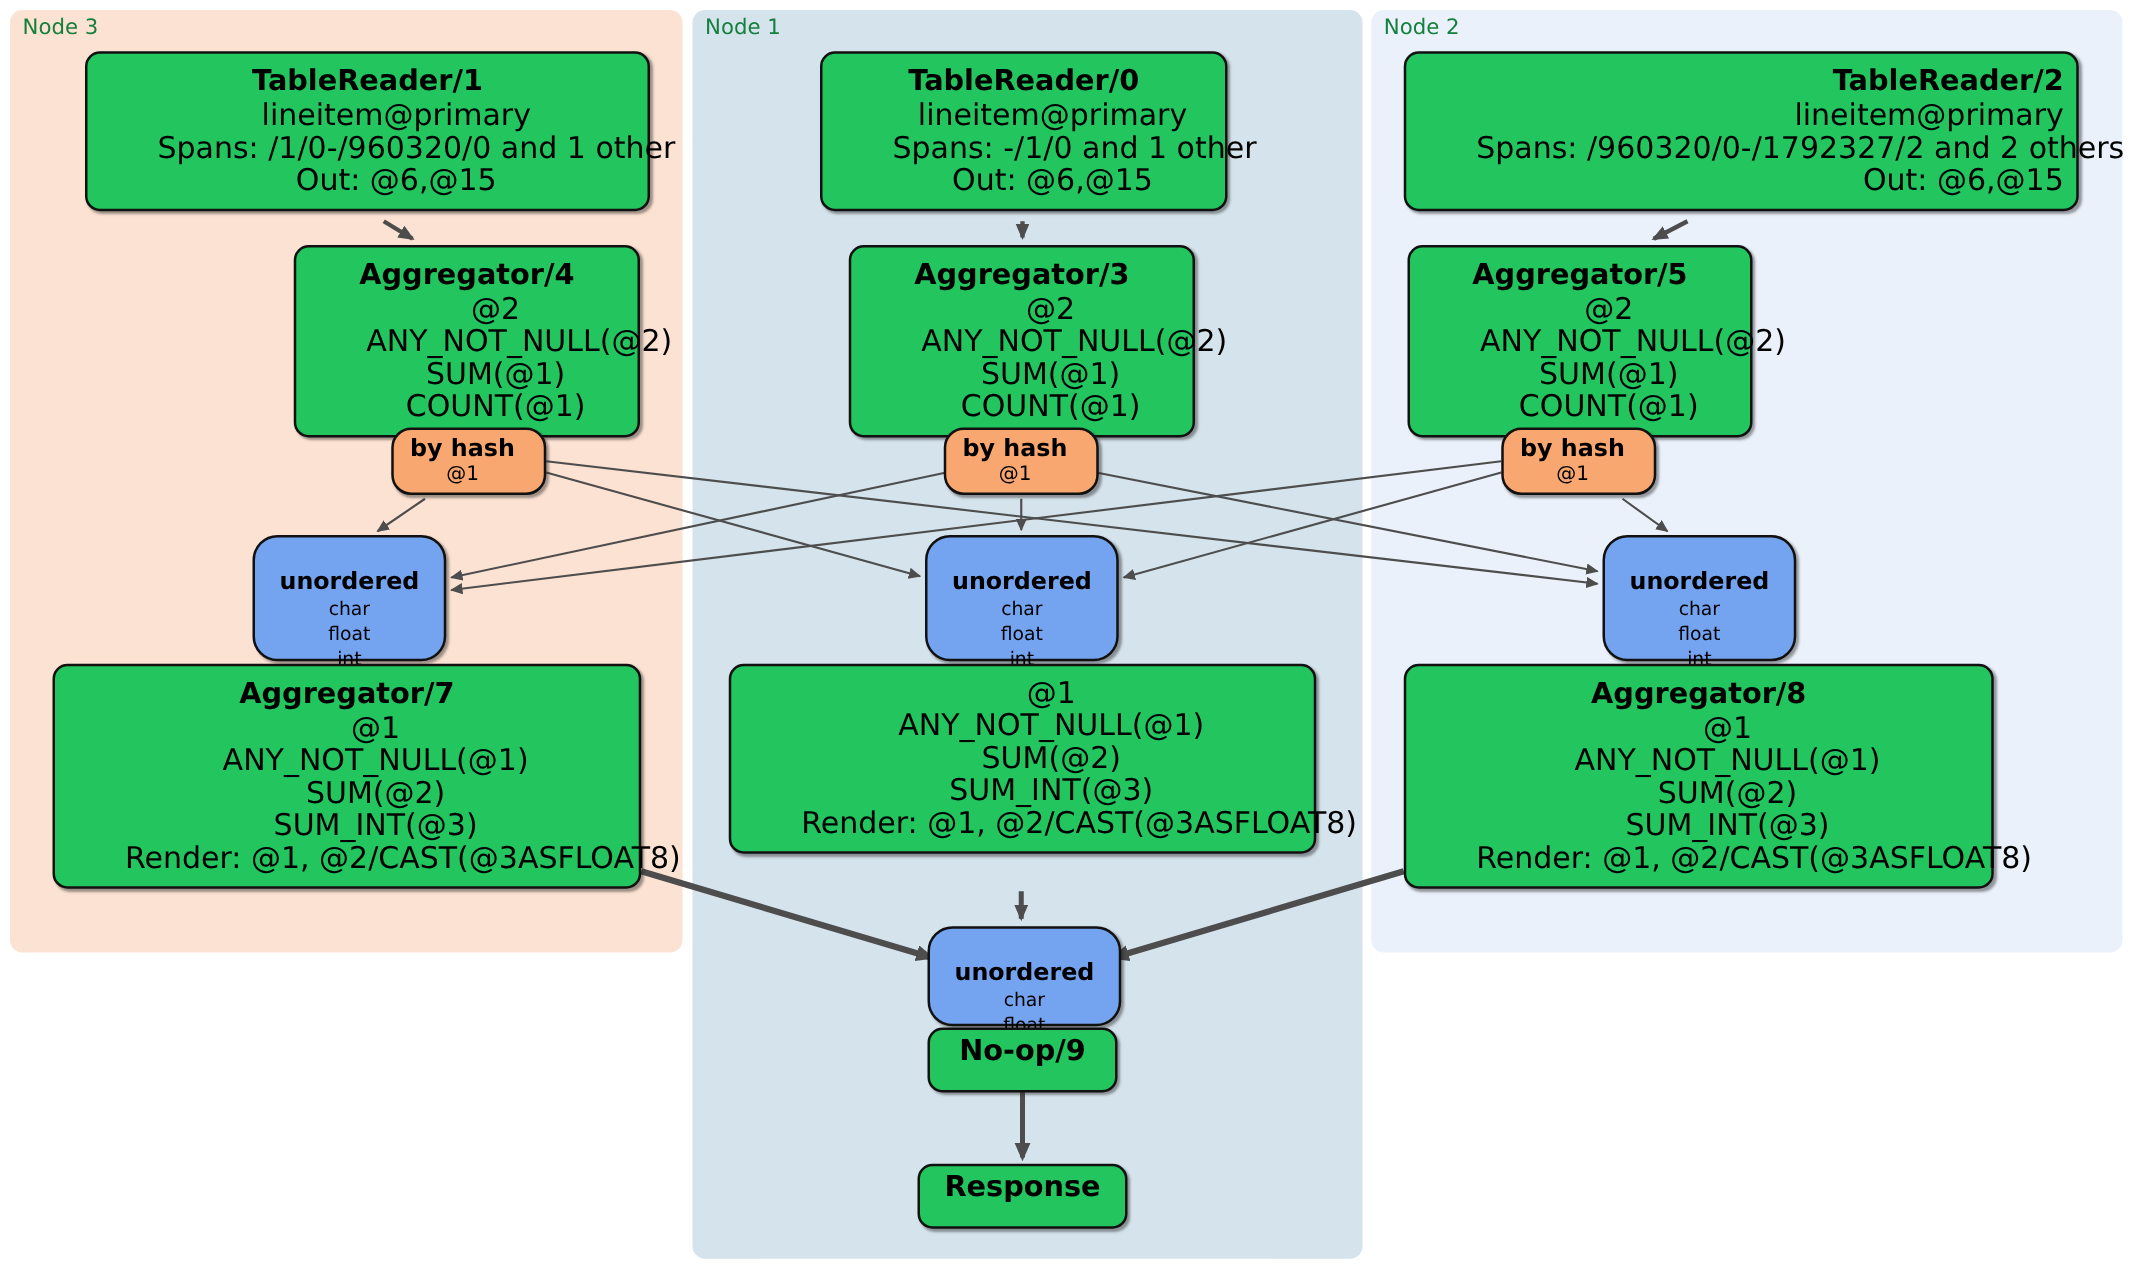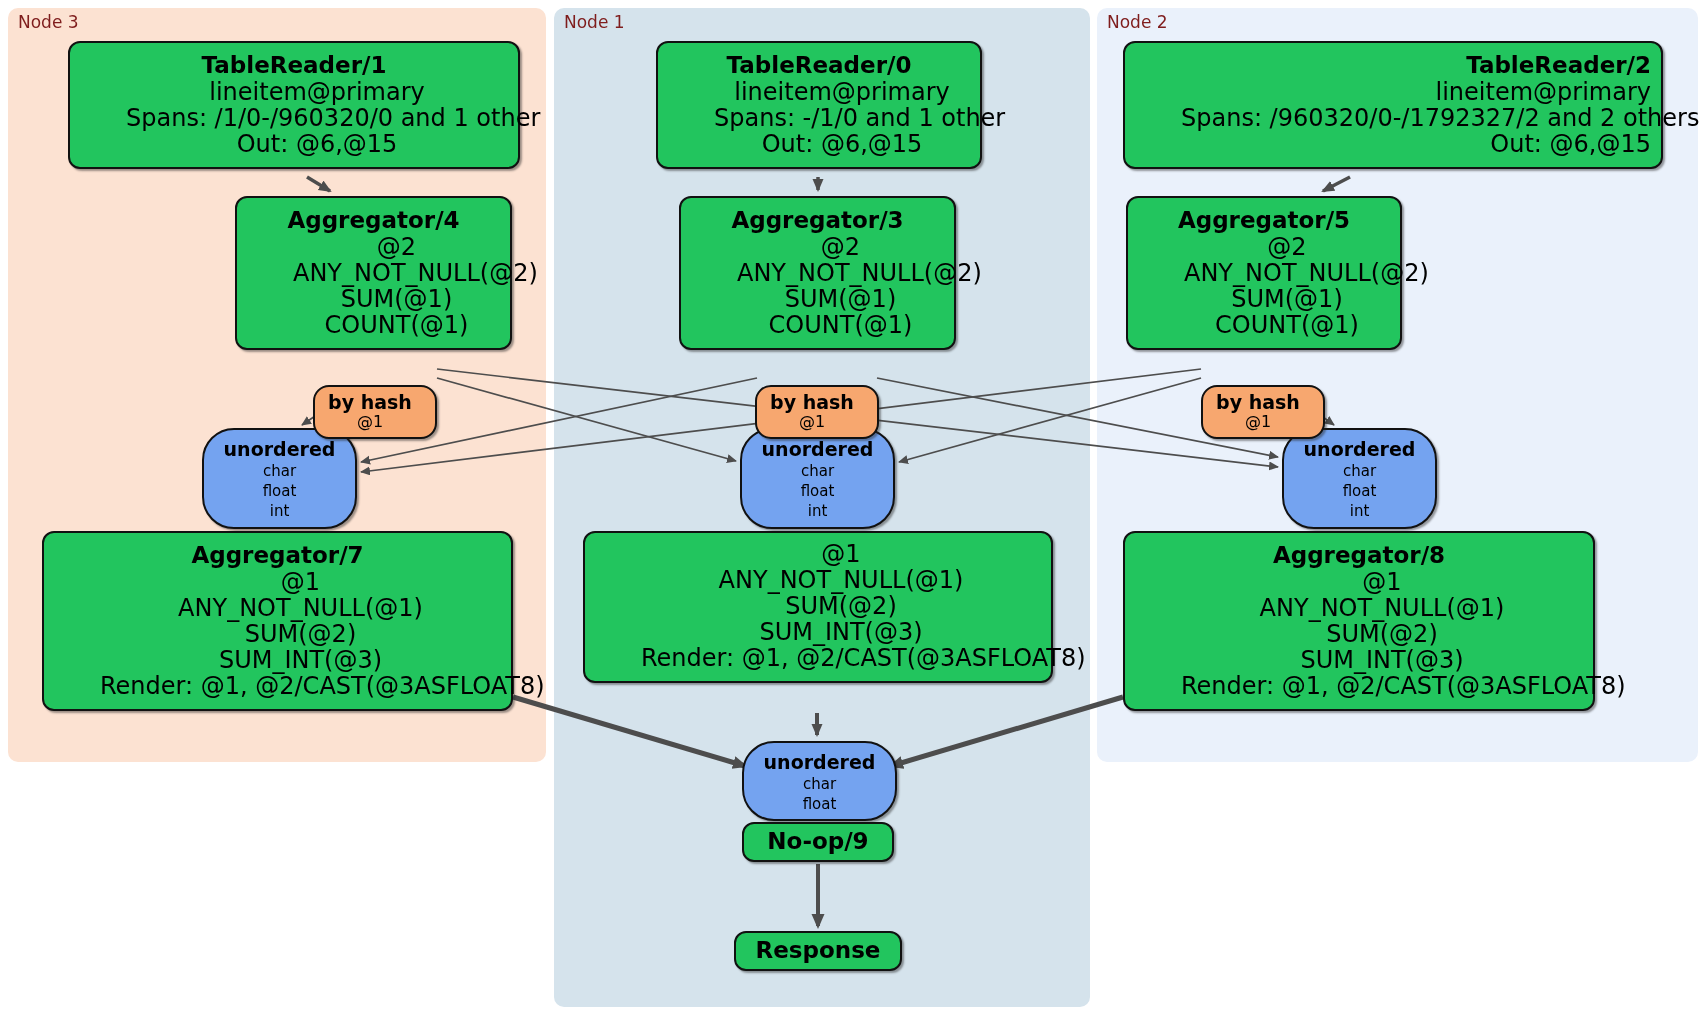--- a/index.html
+++ b/index.html
@@ -1,48 +1,48 @@
 <!DOCTYPE html>
 <html><head>
 <meta charset="utf-8">
 <style>
   html,body{margin:0;padding:0;background:#ffffff;}
   .canvas{
     position:relative;width:1706px;height:1016px;overflow:hidden;
     font-family:"DejaVu Sans","Liberation Sans",sans-serif;color:#000;
   }
   .panel{position:absolute;border-radius:10px;z-index:0;}
-  .panel-label{position:absolute;left:10px;top:4px;font-size:17px;color:#7f1d1d;}
+  .panel-label{position:absolute;left:10px;top:4px;font-size:17px;color:#15803d;}
   #p-node3{left:8px;top:8px;width:538px;height:754px;background:#fce2d2;}
   #p-node1{left:554px;top:8px;width:536px;height:999px;background:#d5e3ec;}
   #p-node2{left:1097px;top:8px;width:601px;height:754px;background:#eaf1fb;}
   .edges{position:absolute;left:0;top:0;z-index:1;}
   .box{
     position:absolute;box-sizing:border-box;z-index:2;text-align:center;
     background:#22c55e;border:2px solid #111;border-radius:12px;
     padding:8px 10px 10px 10px;box-shadow:2px 2px 2px rgba(40,40,40,.45);
     white-space:nowrap;
   }
   .box .t{font-weight:bold;font-size:23px;line-height:28px;}
   .box .l{font-size:24px;line-height:26px;margin-left:46px;}
   .router{
     position:absolute;box-sizing:border-box;z-index:3;text-align:center;
     background:#f7a76f;border:2px solid #111;border-radius:16px;
-    padding:4px 16px 6px 6px;box-shadow:2px 2px 2px rgba(40,40,40,.45);white-space:nowrap;margin-top:43px;
+    padding:4px 16px 6px 6px;box-shadow:2px 2px 2px rgba(40,40,40,.45);white-space:nowrap;
   }
   .router .t{font-weight:bold;font-size:19px;line-height:22px;}
   .router .l{font-size:16px;line-height:18px;}
   .sync{
     position:absolute;box-sizing:border-box;z-index:2;text-align:center;
-    background:#74a3f0;border:2px solid #111;border-radius:32px;
-    padding:8px 6px;box-shadow:2px 2px 2px rgba(40,40,40,.45);white-space:nowrap;
+    background:#74a3f0;border:2px solid #111;border-radius:20px;
+    padding:24px 6px;box-shadow:2px 2px 2px rgba(40,40,40,.45);white-space:nowrap;
   }
   .sync .t{font-weight:bold;font-size:19px;line-height:23px;}
   .sync .l{font-size:15px;line-height:20px;}
-  .small-box{padding:3px 10px 5px 10px;}
+  .small-box{padding:3px 10px 17px 10px;}
   #b-tr1{left:68px;top:41px;width:452px;}
   #b-tr0{left:656px;top:41px;width:326px;}
   #b-tr2{left:1123px;top:41px;width:540px;text-align:right;}
   #b-agg4{left:235px;top:196px;width:277px;}
   #b-agg3{left:679px;top:196px;width:277px;}
   #b-agg5{left:1126px;top:196px;width:276px;}
   #b-agg7{left:42px;top:531px;width:471px;}
   #b-agg6{left:583px;top:531px;width:470px;}
   #b-agg8{left:1123px;top:531px;width:472px;}
   #b-noop{left:742px;top:822px;width:152px;}

